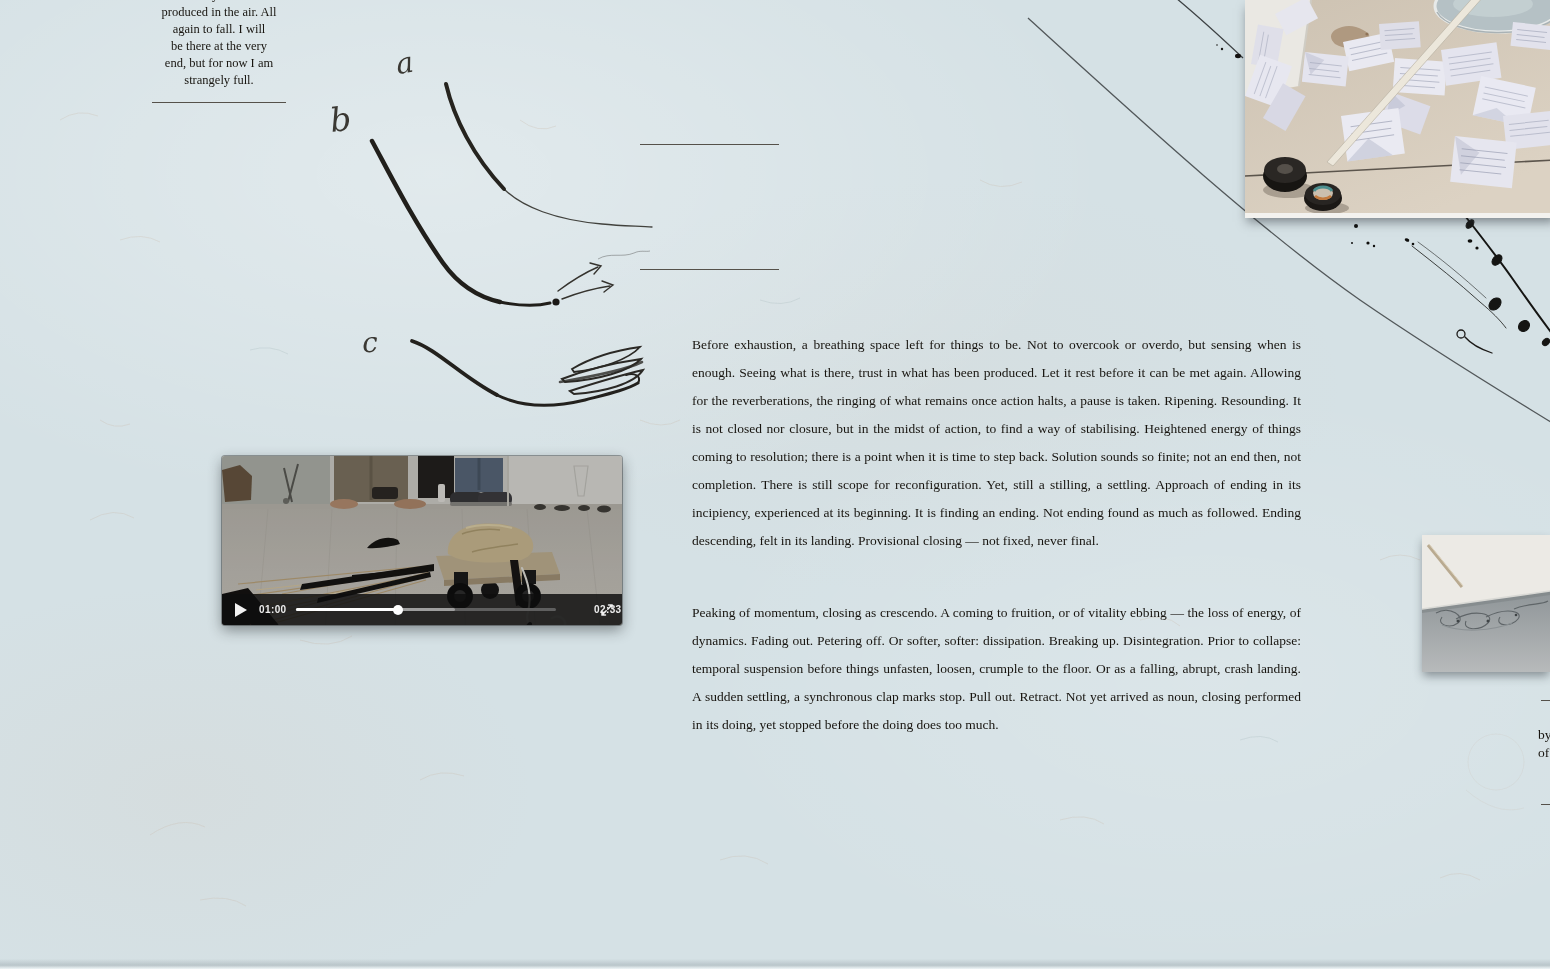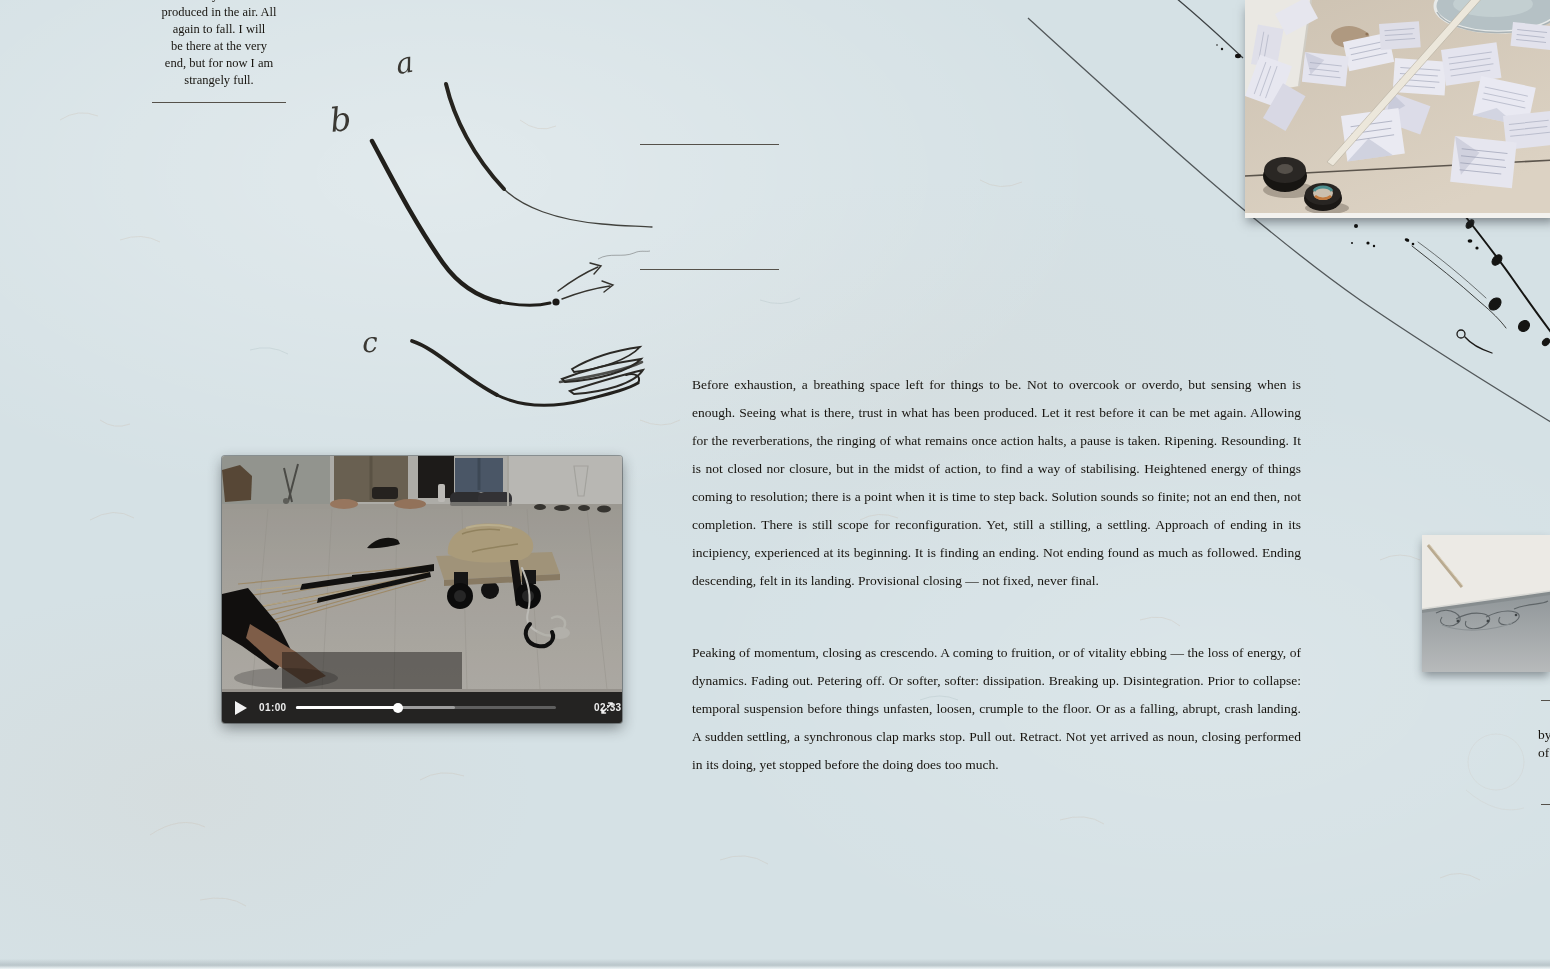--- a/index.html
+++ b/index.html
@@ -21,31 +21,31 @@
   .abs{position:absolute;}
   svg{display:block;}
 
   
   .note{color:var(--text,#17140f);font-size:12.5px;line-height:17px;text-align:center;}
   .note .nline{height:17px;white-space:nowrap;}
   .rule{border-top:1px solid var(--rule,#55514a);height:0;}
 
   
   .article{left:692px;top:331px;width:609px;color:var(--text,#17140f);}
-  .para{font-size:13.5px;line-height:28px;text-align:justify;margin-top:40px;}
+  .para{font-size:13.5px;line-height:28px;text-align:justify;}
   .para + .para{margin-top:44px;}
 
   
   .clip-note{left:1538px;color:var(--text,#17140f);font-size:13.5px;line-height:18px;}
 
   
   .sk-label{font-family:"DejaVu Serif",serif;font-style:italic;color:#3a3833;position:absolute;}
 
   
-  .video{left:222px;top:456px;width:400px;height:267px;border-radius:3px;overflow:hidden;
+  .video{left:222px;top:456px;width:400px;height:169px;border-radius:3px;overflow:hidden;
     box-shadow:0 5px 14px rgba(25,28,32,.45), 0 0 0 1px rgba(20,20,20,.35);background:#b9b5ad;cursor:pointer;}
   .video .shade{position:absolute;inset:0;background:rgba(8,8,10,.20);}
   .vbar{position:absolute;left:0;right:0;bottom:0;height:31px;background:rgba(14,14,14,.84);}
   .play-btn{position:absolute;left:13px;top:9px;width:0;height:0;cursor:pointer;
     border-left:12px solid #f2f2f2;border-top:7px solid transparent;border-bottom:7px solid transparent;}
   .vtime{position:absolute;top:10px;color:#ededed;font-family:"Liberation Sans",sans-serif;
     font-size:10px;font-weight:bold;letter-spacing:.4px;}
   .vtime.cur{left:37px;} .vtime.dur{left:360px;margin-left:12px;}
   .track{position:absolute;left:74px;top:14px;width:260px;height:3px;border-radius:2px;background:var(--trk,#5f5f5f);cursor:pointer;}
   .buffered{position:absolute;left:0;top:0;height:3px;border-radius:2px;background:var(--buf,#9e9e9e);}

